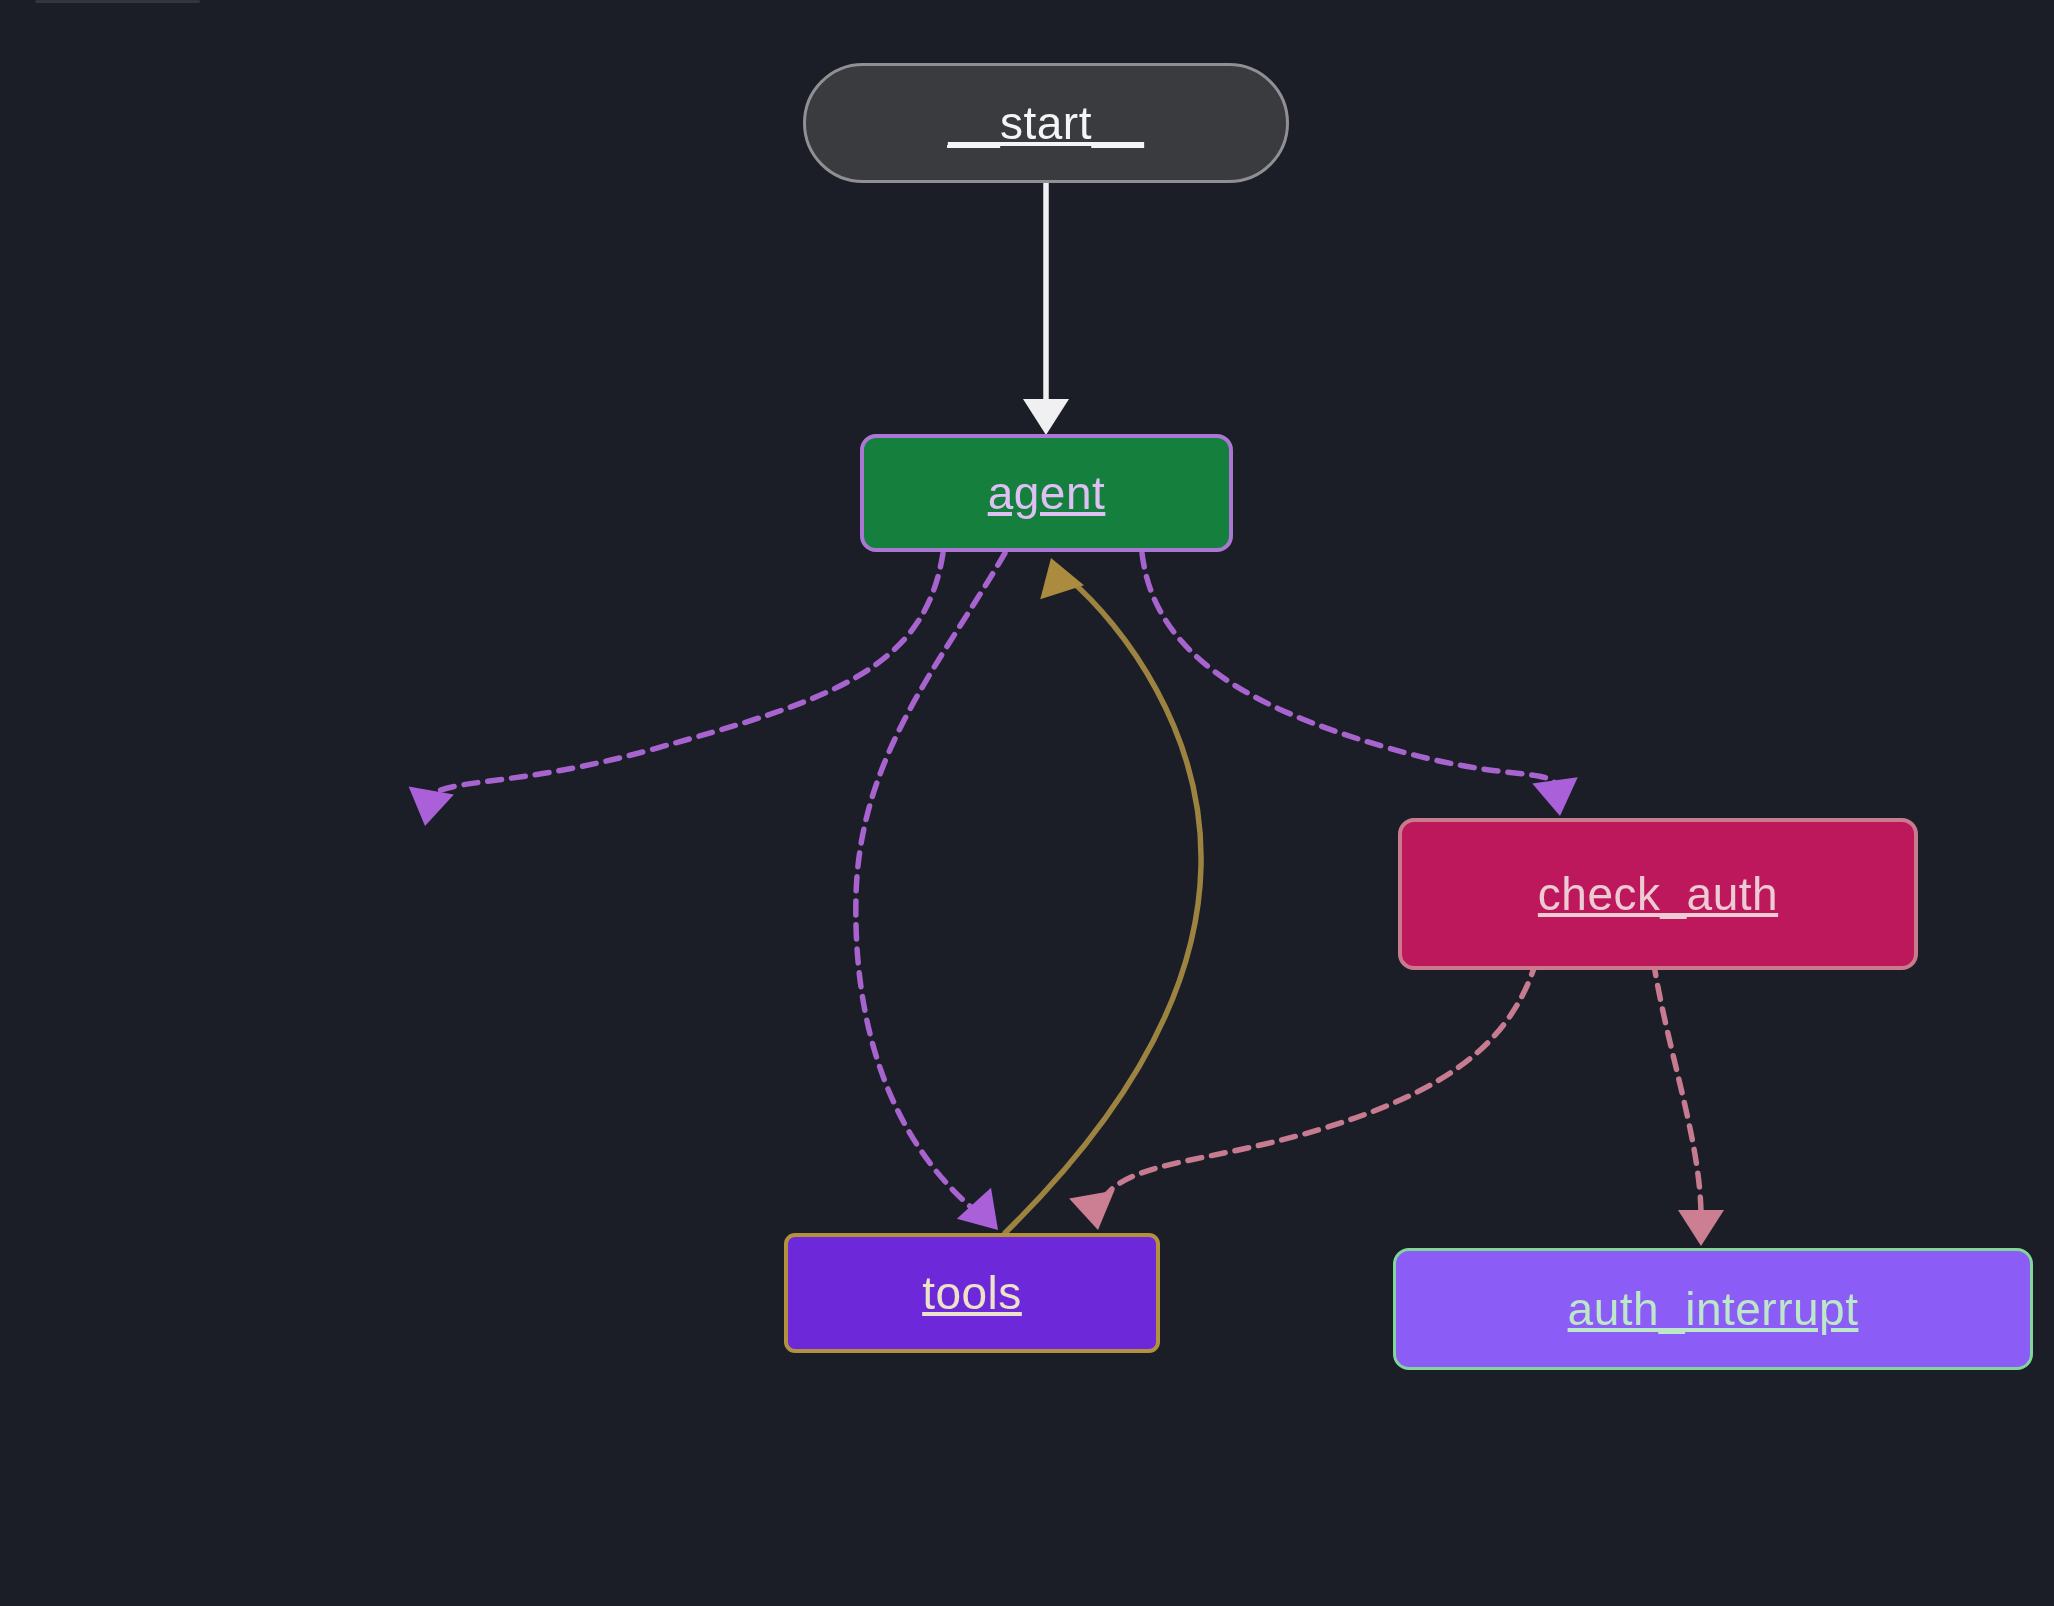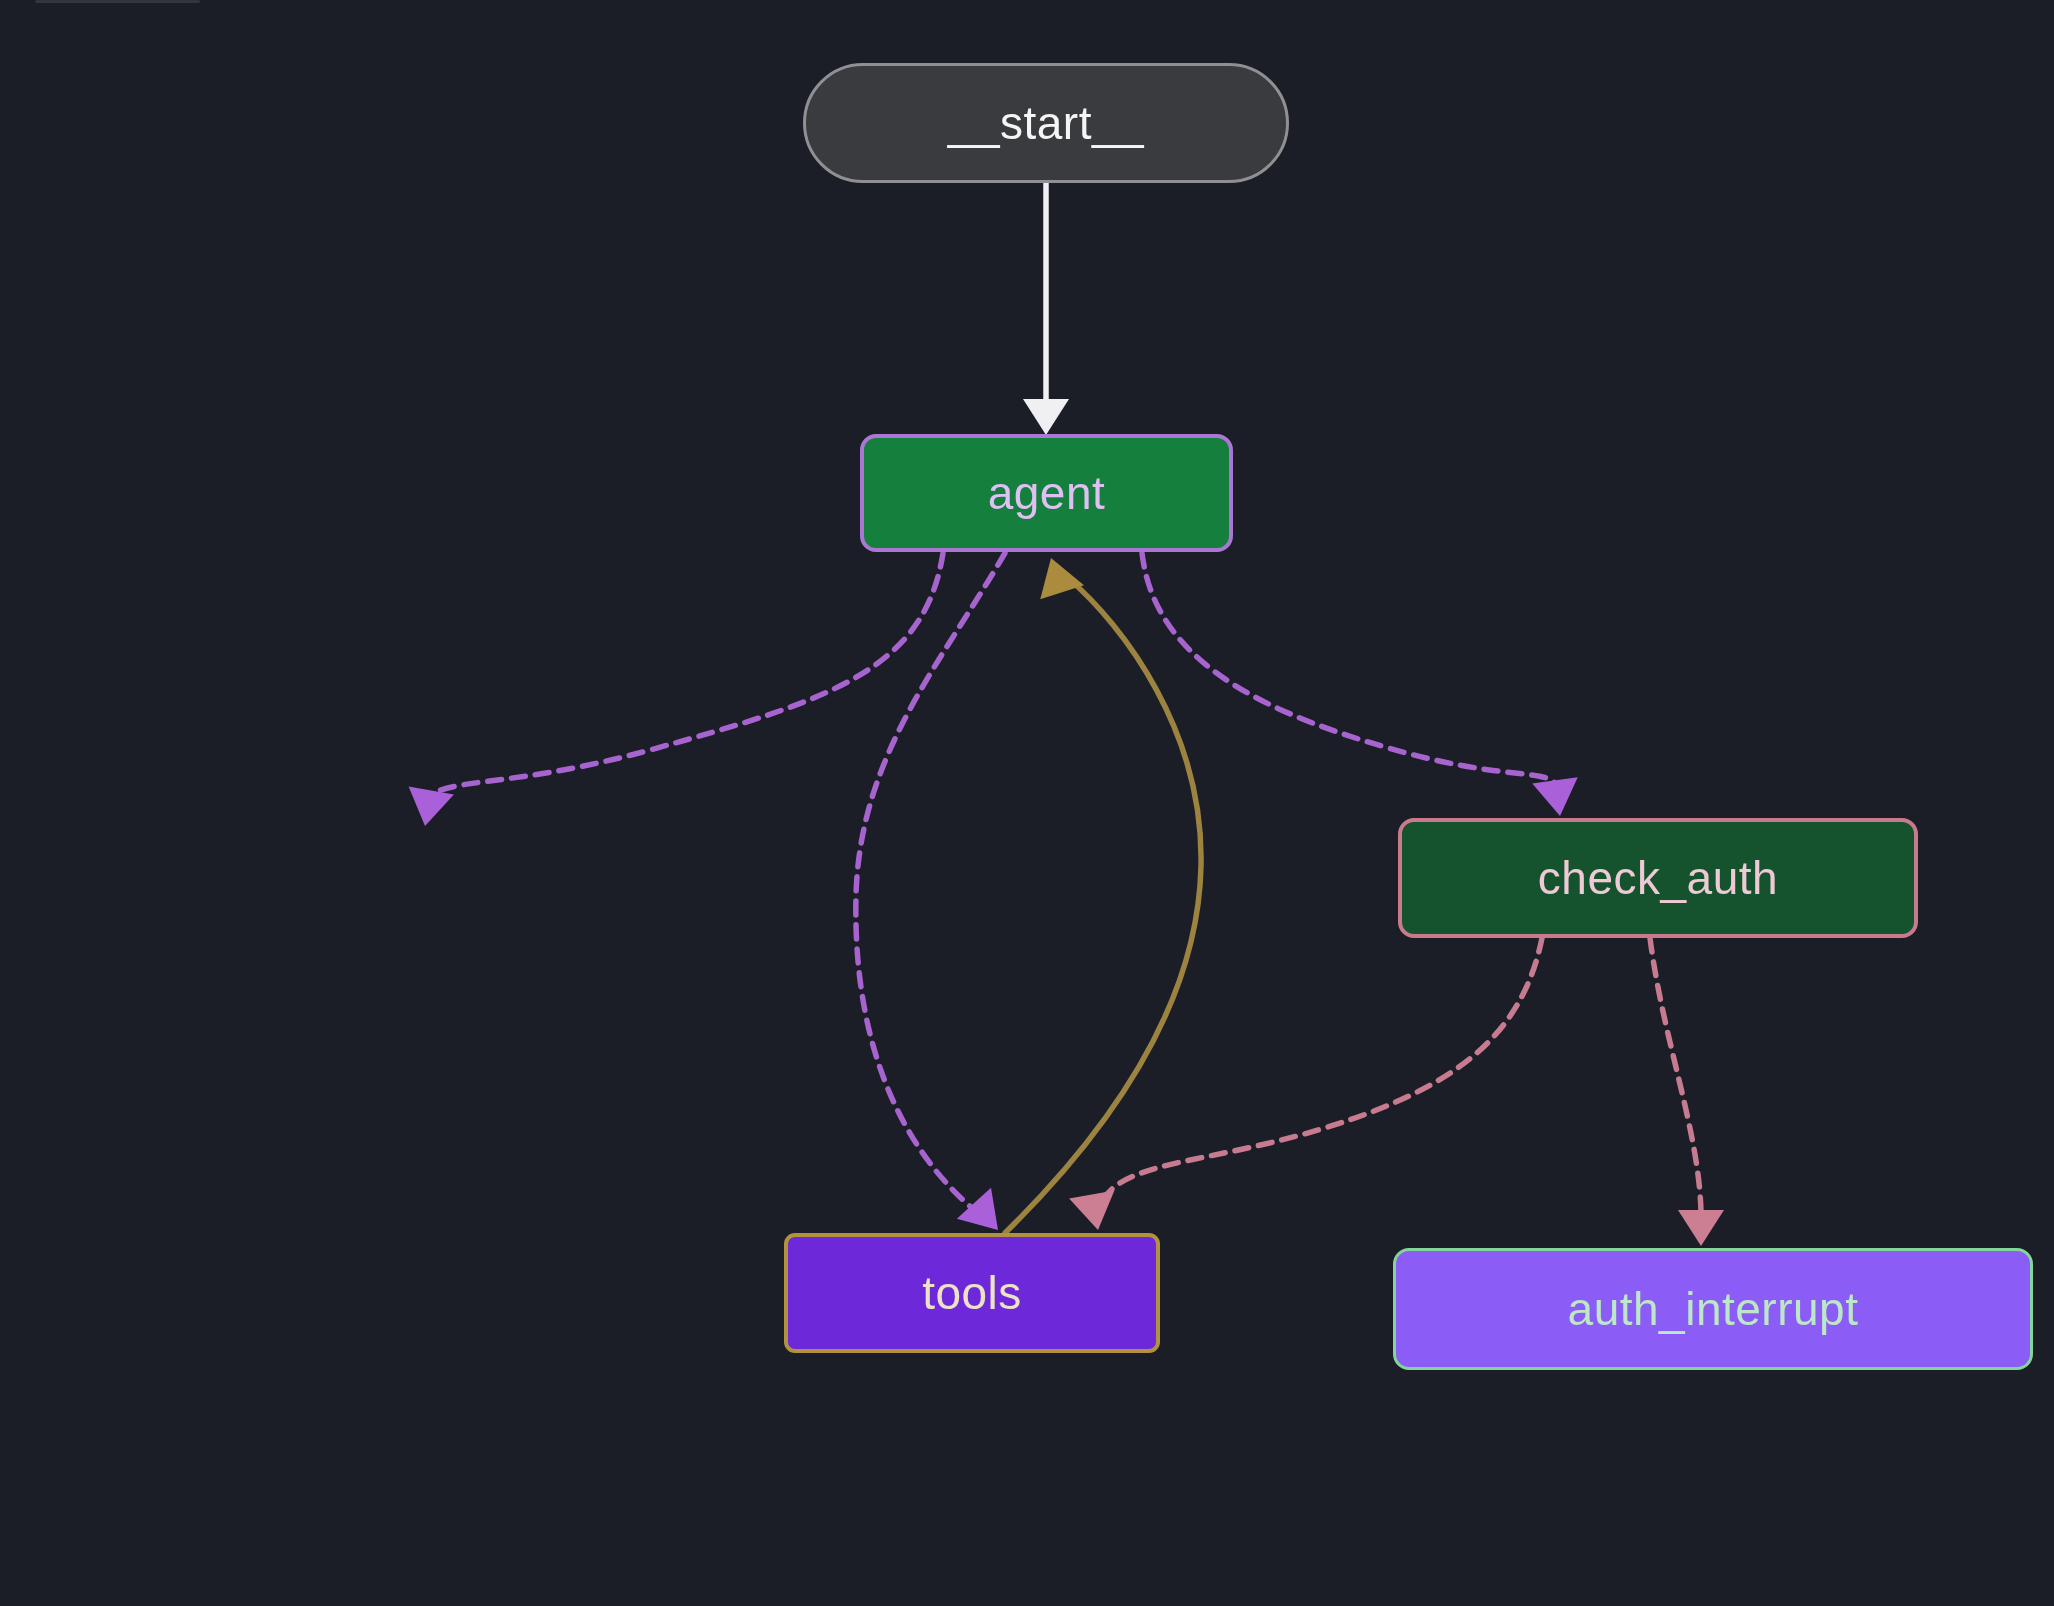--- a/index.html
+++ b/index.html
@@ -10,21 +10,21 @@
   }
   .artifact-line{position:absolute;left:35px;top:0;width:165px;height:3px;background:#32353c;border-radius:2px;}
   .edges-layer{position:absolute;left:0;top:0;width:2054px;height:1606px;}
   .nodes-layer{position:absolute;left:0;top:0;width:2054px;height:1606px;}
   .node{
     position:absolute;display:flex;align-items:center;justify-content:center;
     border-style:solid;box-sizing:border-box;
     font-size:46px;font-weight:400;letter-spacing:.5px;cursor:pointer;
     user-select:none;
   }
-  .node span{pointer-events:none;}
+  .node span{pointer-events:none;text-decoration:underline;}
 </style>
 </head>
 <body>
 
 <div class="canvas" style="background: rgb(27, 30, 38);">
   <div class="artifact-line"></div>
   <svg class="edges-layer" viewBox="0 0 2054 1606" width="2054" height="1606">
       <g>
         <path d="M 1046 183 L 1046 402" fill="none" stroke="#f0f0f2" stroke-width="5.5" stroke-linecap="round"></path>
         <path d="M 1046 435 l -23 -36 h 46 z" fill="#f0f0f2" transform="rotate(0 1046 435)"></path>
@@ -54,21 +54,21 @@
         <path d="M 1701 1246 l -23 -36 h 46 z" fill="#cc7f92" transform="rotate(0 1701 1246)"></path>
       </g>
     </svg>
   <div class="nodes-layer">
       <div class="node" style="left: 803px; top: 63px; width: 486px; height: 120px; background: rgb(58, 59, 62); border-color: rgb(144, 144, 148); border-width: 3px; color: rgb(245, 245, 247); border-radius: 60px;">
         <span>__start__</span>
       </div>
       <div class="node" style="left: 860px; top: 434px; width: 373px; height: 118px; background: #15803d; border-color: rgb(171, 118, 212); border-width: 4px; color: rgb(223, 192, 245); border-radius: 16px;">
         <span>agent</span>
       </div>
-      <div class="node" style="left: 1398px; top: 818px; width: 520px; height: 120px; background: #14532d; border-color: rgb(201, 122, 140); border-width: 4px; color: rgb(237, 202, 212); border-radius: 16px;">
+      <div class="node" style="left: 1398px; top: 818px; width: 520px; height: 152px; background: #be185d; border-color: rgb(201, 122, 140); border-width: 4px; color: rgb(237, 202, 212); border-radius: 16px;">
         <span>check_auth</span>
       </div>
       <div class="node" style="left: 784px; top: 1233px; width: 376px; height: 120px; background: #6d28d9; border-color: rgb(179, 146, 63); border-width: 4px; color: rgb(236, 226, 198); border-radius: 11px;">
         <span>tools</span>
       </div>
       <div class="node" style="left: 1393px; top: 1248px; width: 640px; height: 122px; background: #8b5cf6; border-color: rgb(131, 214, 153); border-width: 3px; color: rgb(188, 231, 200); border-radius: 16px;">
         <span>auth_interrupt</span>
       </div>
     </div>
 </div>

